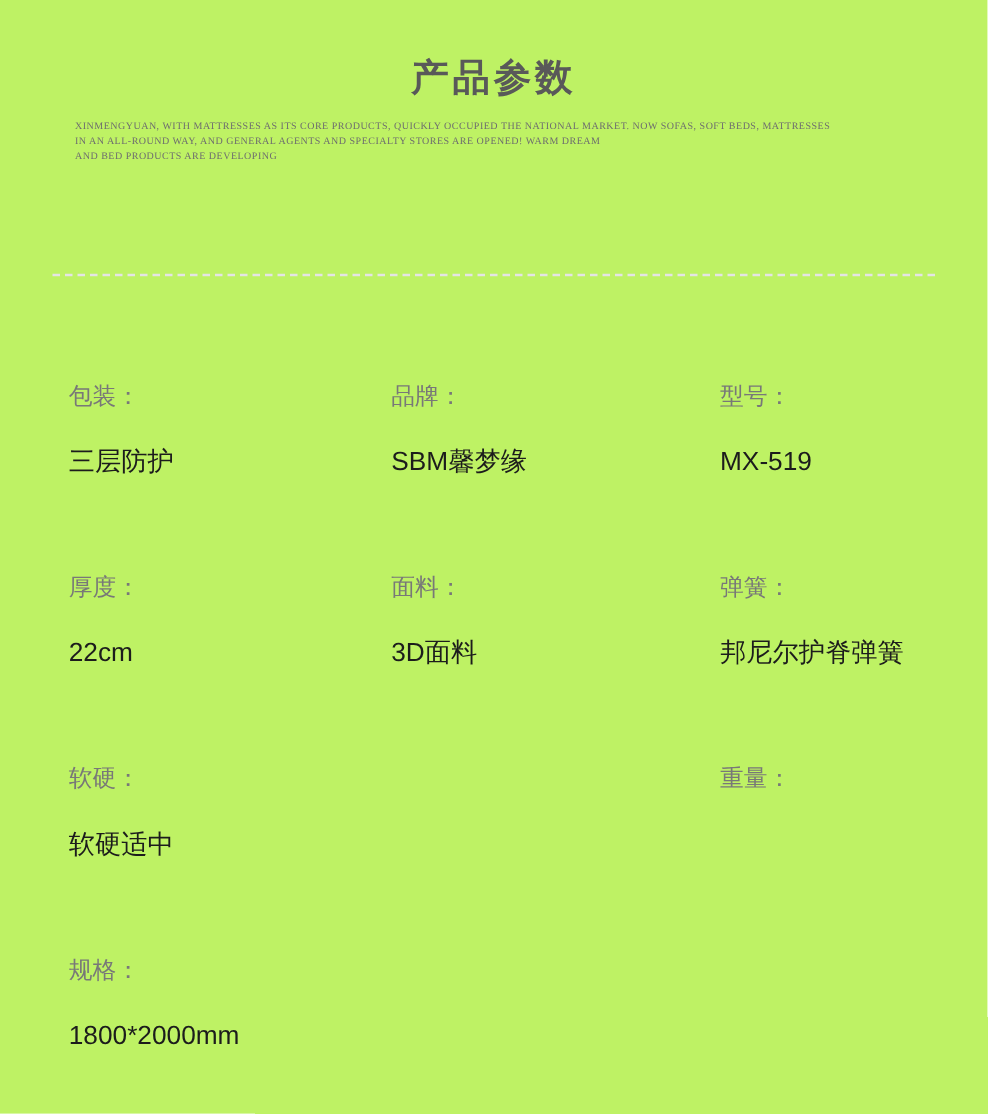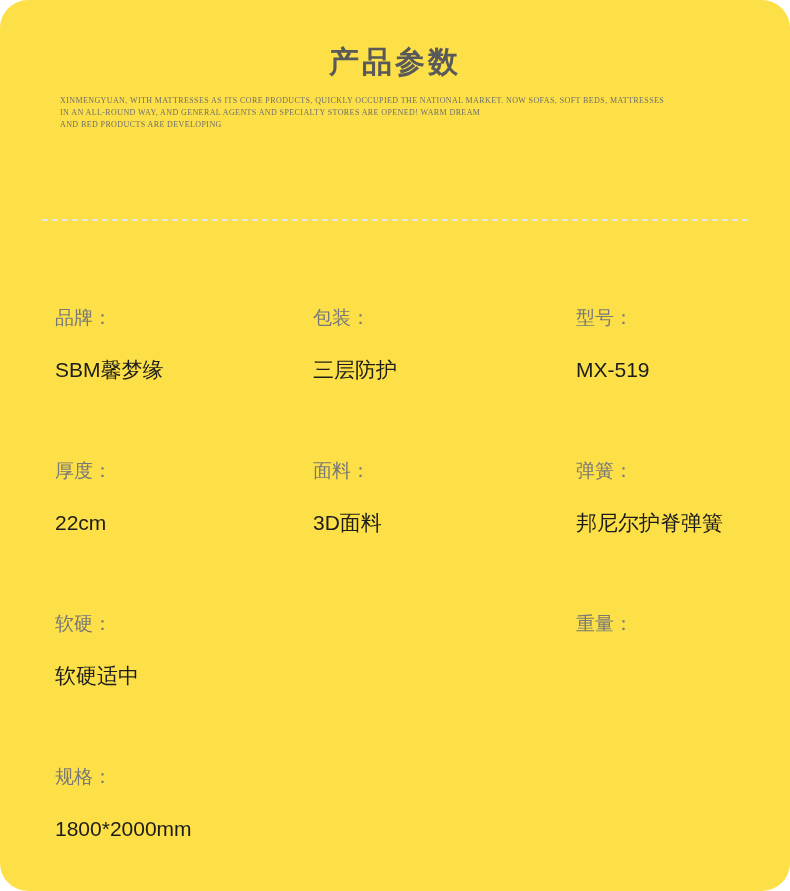--- a/index.html
+++ b/index.html
@@ -4,24 +4,23 @@
 <style>
   html, body {
     margin: 0;
     padding: 0;
     background: #ffffff;
   }
   .page {
     position: relative;
     width: 790px;
     height: 891px;
-    background: #fde047;
+    background: #bef264;
     overflow: hidden;
     font-family: "Liberation Sans", sans-serif;
-    border-radius: 28px;
   }
   .page-title {
     position: absolute;
     top: 42px;
     left: 0;
     right: 0;
     text-align: center;
     font-size: 30px;
     font-weight: 600;
     letter-spacing: 3px;
@@ -78,27 +77,27 @@
     <div>XINMENGYUAN, WITH MATTRESSES AS ITS CORE PRODUCTS, QUICKLY OCCUPIED THE NATIONAL MARKET. NOW SOFAS, SOFT BEDS, MATTRESSES</div>
     <div>IN AN ALL-ROUND WAY, AND GENERAL AGENTS AND SPECIALTY STORES ARE OPENED! WARM DREAM</div>
     <div>AND BED PRODUCTS ARE DEVELOPING</div>
   </div>
 
   <div class="divider"></div>
 
   <div class="params">
 
     <div class="param">
-      <div class="param-label">品牌：</div>
-      <div class="param-value">SBM馨梦缘</div>
+      <div class="param-label">包装：</div>
+      <div class="param-value">三层防护</div>
     </div>
 
     <div class="param">
-      <div class="param-label">包装：</div>
-      <div class="param-value">三层防护</div>
+      <div class="param-label">品牌：</div>
+      <div class="param-value">SBM馨梦缘</div>
     </div>
 
     <div class="param">
       <div class="param-label">型号：</div>
       <div class="param-value">MX-519</div>
     </div>
 
     <div class="param">
       <div class="param-label">厚度：</div>
       <div class="param-value">22cm</div>

